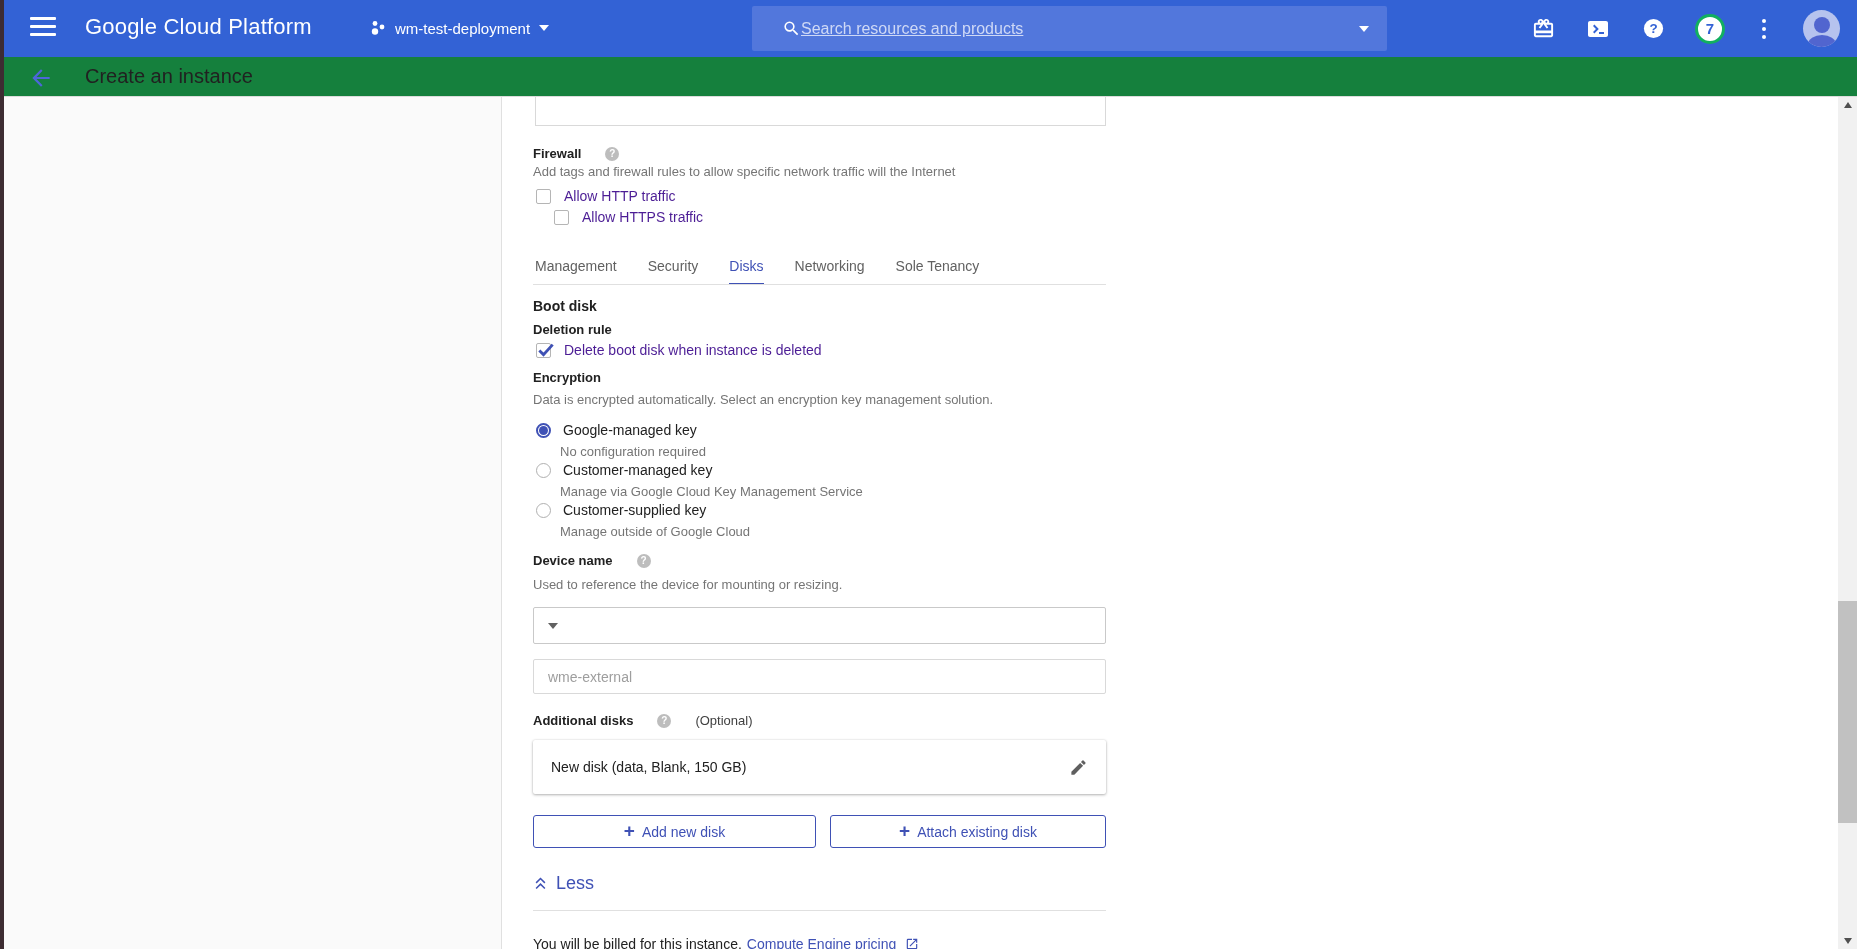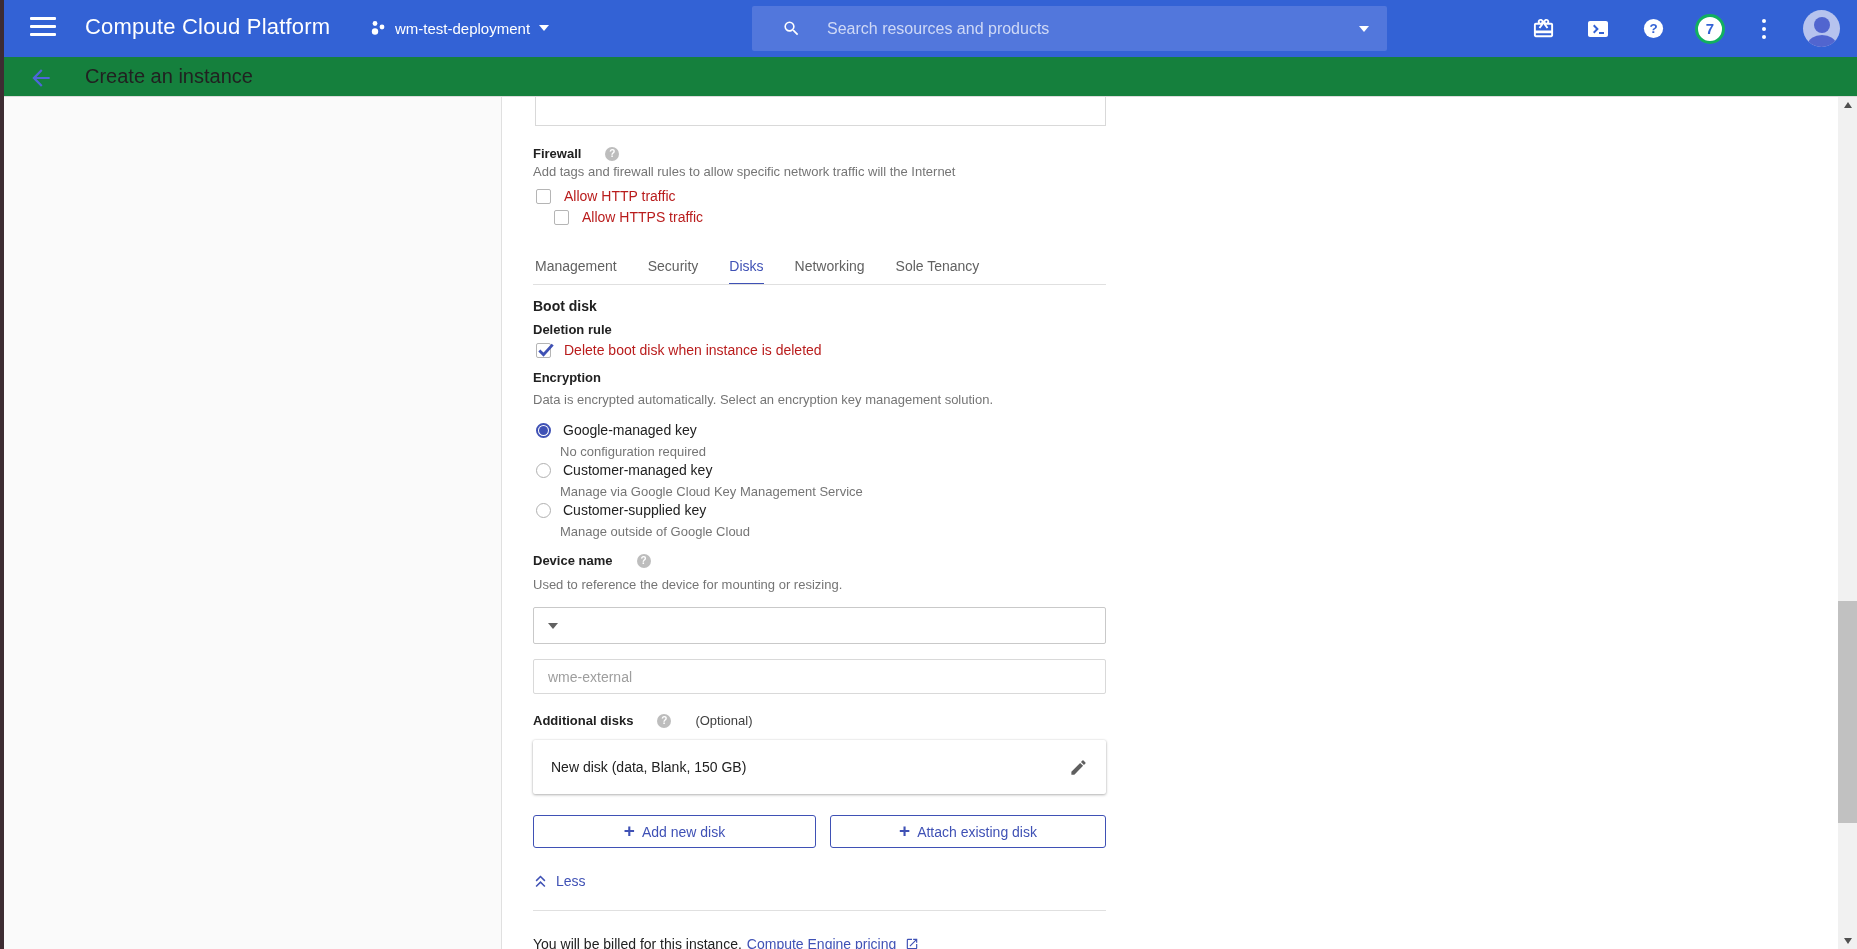--- a/index.html
+++ b/index.html
@@ -16,21 +16,21 @@
   .hamburger { position:absolute; left:30px; top:17px; width:26px; height:22px; cursor:pointer; }
   .hamburger span { display:block; width:26px; height:3px; background:#fff; border-radius:1px; margin-bottom:5px; }
   .brand { position:absolute; left:85px; top:14px; color:#fff; font-size:22px; letter-spacing:.2px; white-space:nowrap; }
   .project { position:absolute; left:370px; top:13px; display:flex; align-items:center; gap:9px; color:#fff;
              font-size:15px; height:30px; cursor:pointer; }
   .caret-down { width:0; height:0; border-left:5px solid transparent; border-right:5px solid transparent;
                 border-top:6px solid #fff; }
   .searchbar { position:absolute; left:752px; top:6px; width:635px; height:45px; background:#5277dc; border-radius:2px;
                display:flex; align-items:center; cursor:text; }
   .search-glyph { margin-left:30px; }
-  .search-ph { margin-left:26px; color:#cfd9f6; font-size:16px; flex:1; }
+  .search-ph { color:#cfd9f6; font-size:16px; flex:1;text-decoration:underline; }
   .search-caret { margin-right:18px; }
   .appbar-icons { position:absolute; left:1530px; top:0; height:57px; display:flex; align-items:center; gap:29px; }
   .icnbtn { width:26px; height:26px; display:flex; align-items:center; justify-content:center; cursor:pointer; }
   .badge7 { width:30px; height:30px; border-radius:50%; background:#fff; border:3px solid #12b05f;
             display:flex; align-items:center; justify-content:center; color:#3362d5; font-weight:bold; font-size:15px; }
   .kebab { display:flex; flex-direction:column; gap:4px; width:20px; align-items:center; cursor:pointer; }
   .kebab i { width:4px; height:4px; border-radius:50%; background:#fff; }
   .avatar { width:37px; height:37px; border-radius:50%; background:#b6c3ee; overflow:hidden; position:relative; cursor:pointer; }
   .avatar .head { position:absolute; left:10.5px; top:7px; width:16px; height:16px; border-radius:50%; background:#5165cf; }
   .avatar .body { position:absolute; left:4.5px; top:25px; width:28px; height:18px; border-radius:50% 50% 0 0; background:#5165cf; }
@@ -49,21 +49,21 @@
   .row { position:absolute; left:0; }
   .seclabel { font-size:13px; font-weight:bold; color:#212121; display:flex; align-items:center; gap:24px; }
   .desc { font-size:13px; color:#757575; }
   .helpdot { width:14px; height:14px; border-radius:50%; background:#bdbdbd; color:#fff; font-size:10px; font-weight:bold;
              display:inline-flex; align-items:center; justify-content:center; cursor:pointer; }
   .optional { font-size:13px; color:#404040; font-weight:normal; }
 
   .partialfield { position:absolute; left:2px; top:78px; width:571px; height:48px;
                   border:1px solid #d9d9d9; border-top:none; background:#fff; }
 
-  .cbrow { display:flex; align-items:center; gap:13px; font-size:14px; color:#b91c1c; cursor:pointer; }
+  .cbrow { display:flex; align-items:center; gap:13px; font-size:14px; color:#4c1d95; cursor:pointer; }
   .cb { width:15px; height:15px; border:1px solid #b5b5b5; border-radius:2px; background:#fff; position:relative; flex:0 0 15px; }
   .cb svg { position:absolute; left:-1px; top:-4px; }
 
   .tabs { display:flex; gap:31px; font-size:14px; color:#616161; }
   .tab { padding-bottom:9px; cursor:pointer; }
   .tab.active { color:#3f51b5; border-bottom:2px solid #3f51b5; }
   .tabrule { position:absolute; left:0; width:573px; height:1px; background:#e0e0e0; }
 
   .radiorow { display:flex; align-items:center; gap:12px; font-size:14px; color:#212121; cursor:pointer; }
   .radio { width:15px; height:15px; border:1px solid #b0b0b0; border-radius:50%; background:#fff; flex:0 0 15px;
@@ -83,21 +83,21 @@
   .diskcard { position:absolute; width:573px; height:54px; background:#fff; border-radius:2px;
               box-shadow:0 1px 3px rgba(0,0,0,.28), 0 0 2px rgba(0,0,0,.12);
               display:flex; align-items:center; padding:0 18px; font-size:14px; color:#212121; }
   .diskcard .nm { flex:1; }
   .pencil { cursor:pointer; display:flex; }
 
   .btn { position:absolute; height:33px; border:1px solid #3f51b5; border-radius:3px; background:#fff; color:#3f51b5;
          font-size:14px; display:flex; align-items:center; justify-content:center; gap:7px; cursor:pointer; }
   .plus { font-size:19px; font-weight:bold; margin-top:-2px; }
 
-  .lesslink { display:flex; align-items:center; gap:8px; color:#3f51b5; font-size:14px; cursor:pointer; }
+  .lesslink { display:flex; align-items:center; gap:8px; color:#3f51b5; font-size:18px; cursor:pointer; }
 
   .hr2 { position:absolute; width:573px; height:1px; background:#e0e0e0; }
   .billed { display:flex; align-items:flex-start; gap:5px; font-size:14px; color:#212121; white-space:nowrap; }
   .billed a { color:#3f51b5; text-decoration:underline; cursor:pointer; }
   .extlink { margin-left:4px; margin-top:1px; }
 
   
   .vsb { position:absolute; left:1838px; top:97px; width:19px; height:852px; background:#f1f1f1; }
   .vsb .arr { position:absolute; left:0; width:19px; height:16px; display:flex; align-items:center; justify-content:center; cursor:pointer; }
   .tri-up { width:0; height:0; border-left:4.5px solid transparent; border-right:4.5px solid transparent; border-bottom:6px solid #505050; }
@@ -108,21 +108,21 @@
 <body>
 
 <div class="screen">
 
   <header class="appbar">
     <div class="hamburger">
         <span></span>
         <span></span>
         <span></span>
       </div>
-    <div class="brand">Compute Cloud Platform</div>
+    <div class="brand">Google Cloud Platform</div>
 
     <div class="project">
       <svg width="16" height="16" viewBox="0 0 16 16">
         <circle cx="5" cy="3.5" r="2.4" fill="#fff"></circle>
         <circle cx="5" cy="11.5" r="3.2" fill="#fff"></circle>
         <circle cx="12" cy="7" r="2.4" fill="#fff"></circle>
       </svg>
       <span>wm-test-deployment</span>
       <span class="caret-down"></span>
     </div>

